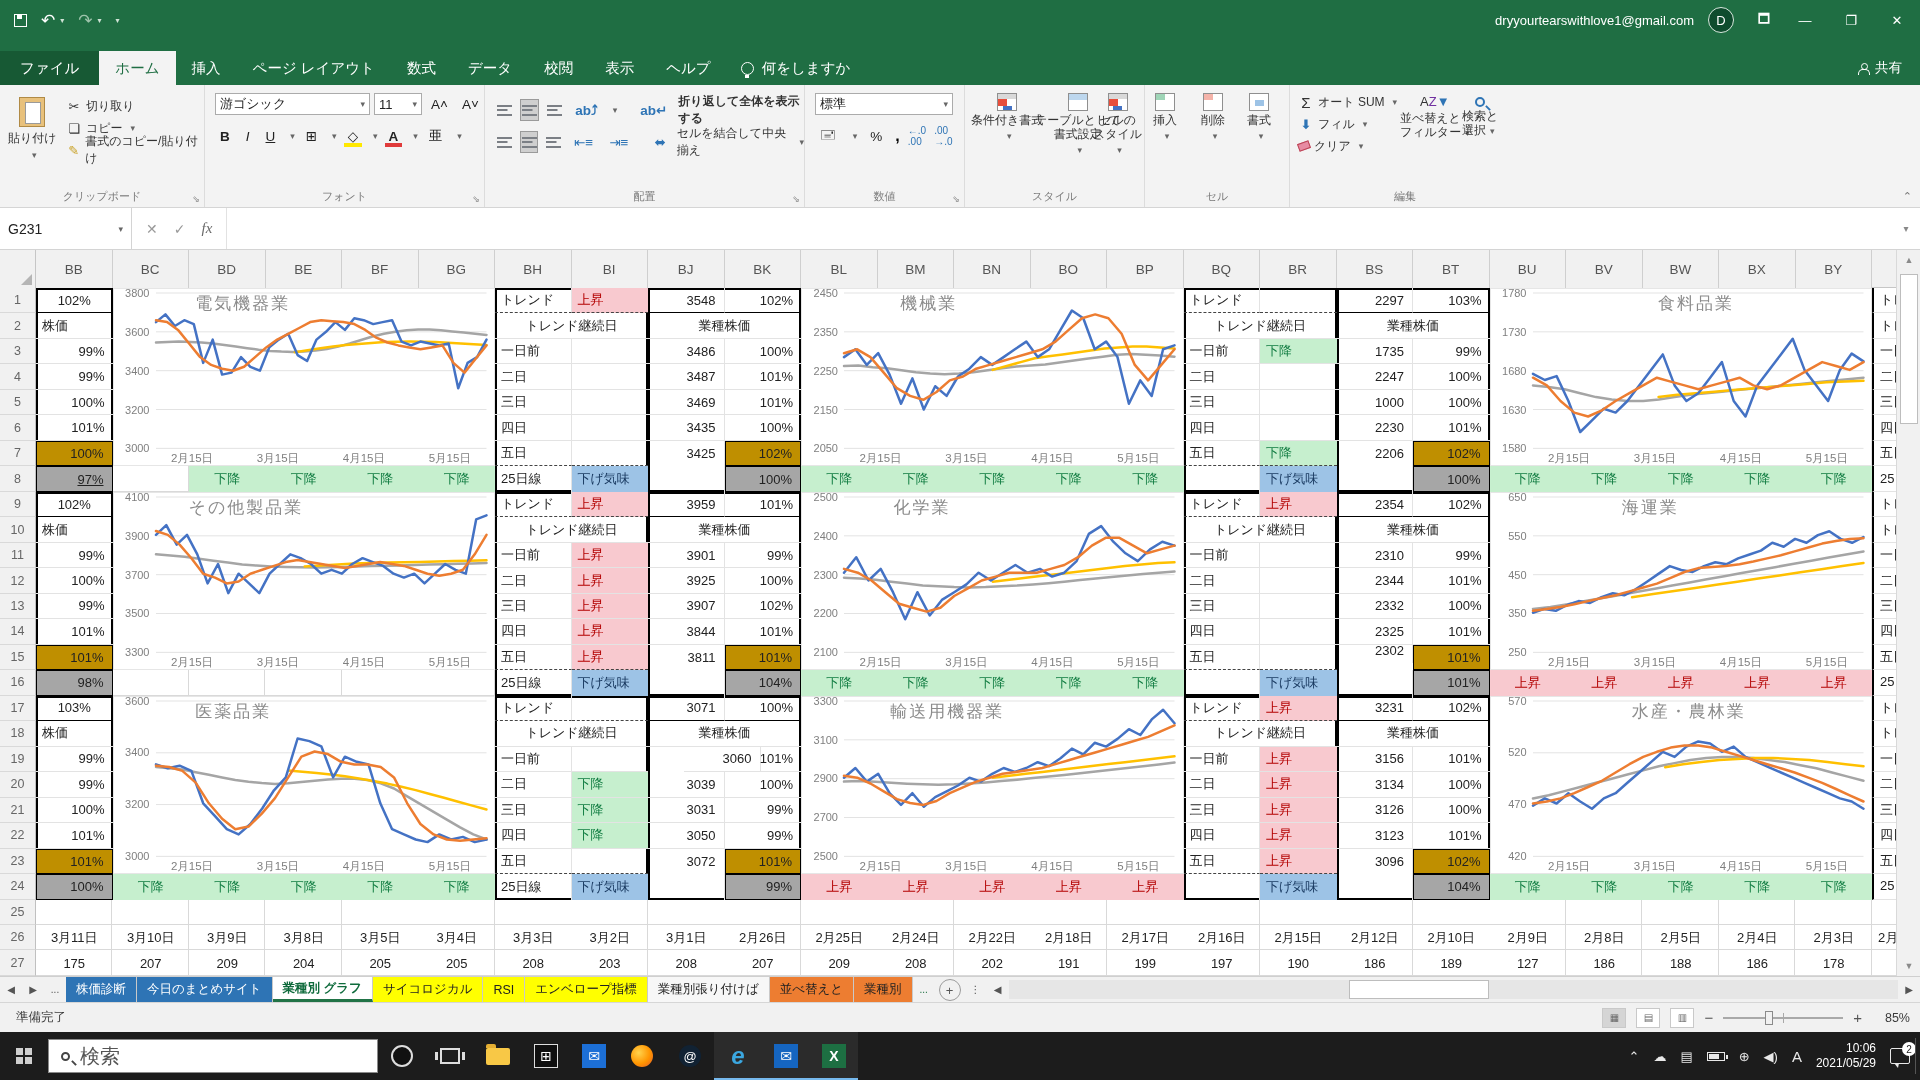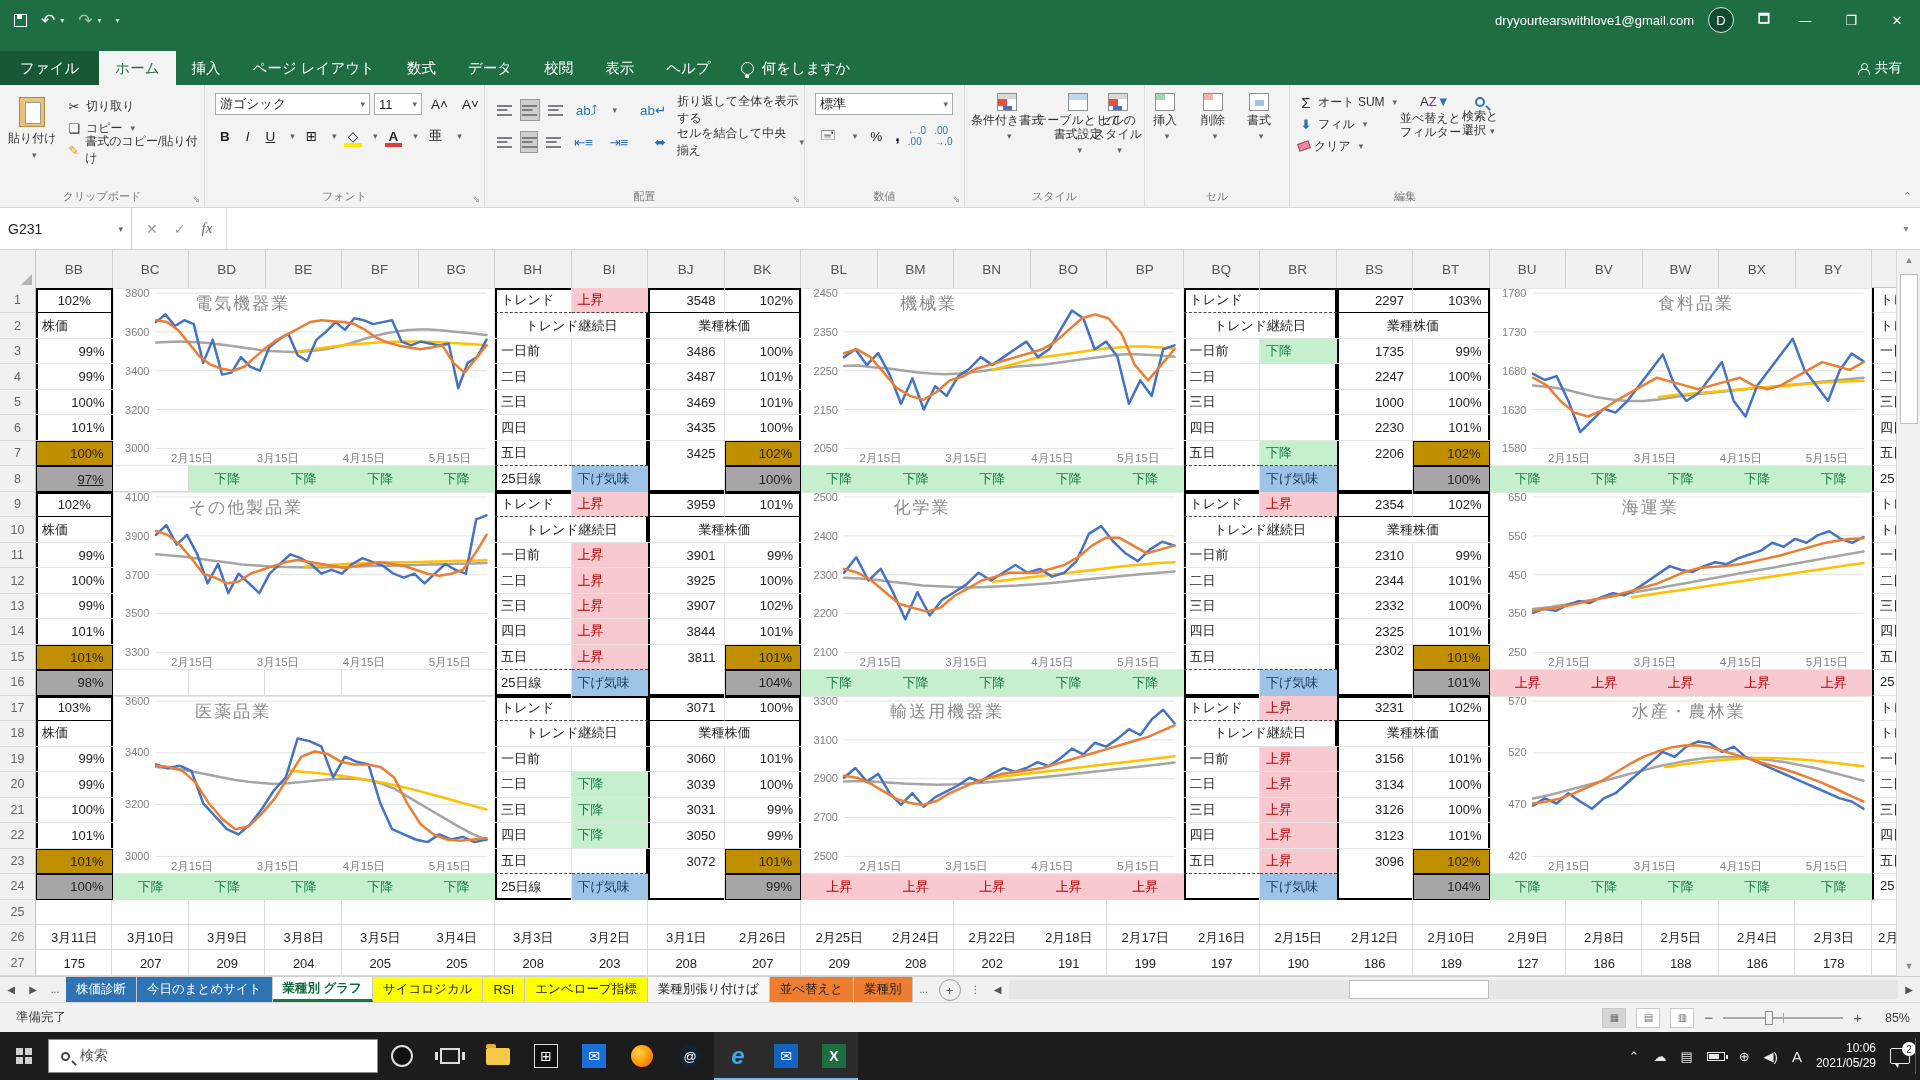--- a/index.html
+++ b/index.html
@@ -131,21 +131,21 @@
   .zoomtrack{width:120px;height:2px;background:#a9a9a9;position:relative;}
   .zoomtrack:before{content:"";position:absolute;left:50%;top:-4px;width:1px;height:10px;background:#a9a9a9;}
   #zoomthumb{position:absolute;left:42px;top:-6px;width:8px;height:14px;background:#f1f1f1;border:1px solid #8a8a8a;}
   .zchar{font-size:15px;color:#555;}
   #zoomlabel{width:38px;text-align:right;}
   
   #taskbar{position:absolute;left:0;top:1032px;width:1920px;height:48px;background:#1c1c1c;display:flex;align-items:center;}
   #startbtn{width:48px;height:48px;display:flex;align-items:center;justify-content:center;}
   .winlogo{width:16px;height:16px;display:grid;grid-template-columns:7px 7px;grid-template-rows:7px 7px;gap:2px;}
   .winlogo span{background:#cfcfcf;}
-  #searchbox{width:330px;height:34px;background:#fff;border:1px solid #8a8a8a;display:flex;align-items:center;gap:10px;padding:0 12px;color:#555;font-size:14px;}
+  #searchbox{width:330px;height:34px;background:#fff;border:1px solid #8a8a8a;display:flex;align-items:center;gap:10px;padding:0 12px;color:#555;font-size:20px;}
   .mag-d{width:9px;height:9px;border:2px solid #444;border-radius:50%;position:relative;display:inline-block;}
   .mag-d:after{content:"";position:absolute;left:8px;top:8px;width:6px;height:2px;background:#444;transform:rotate(45deg);}
   .tbicon{width:48px;height:48px;display:flex;align-items:center;justify-content:center;position:relative;}
   .tbicon.active{background:#2b2b2b;box-shadow:inset 0 -2px 0 #76b9ed;}
   .ic-circle{width:22px;height:22px;border-radius:50%;}
   .folder{width:24px;height:17px;background:#f8c846;border-radius:2px;position:relative;}
   .folder:before{content:"";position:absolute;left:0;top:-4px;width:10px;height:4px;background:#e4ae32;border-radius:2px 2px 0 0;}
   .ic-sq{width:24px;height:24px;display:flex;align-items:center;justify-content:center;font-size:14px;color:#fff;}
   .tasks{width:20px;height:16px;border:2px solid #ddd;position:relative;background:transparent;}
   .tasks:before{content:"";position:absolute;left:-7px;top:2px;width:3px;height:8px;background:#ddd;}
@@ -257,21 +257,21 @@
       <span class="fbtn bar-under font-r" style="font-weight:bold">A</span>
         <span class="car">▾</span>
       <span class="fbtn">亜</span>
         <span class="car">▾</span>
     </div>
     <div class="rglabel">フォント</div>
     <span class="launcher">⇘</span>
   </div>
 
   <div class="rgroup" style="left:485px;width:320px;">
-    <div class="abs" style="left:10px;top:8px;display:flex;gap:6px;align-items:center;">
+    <div class="abs" style="left:10px;top:8px;display:flex;gap:6px;align-items:center;font-weight:bold;">
       <span class="icon22">
           <span class="lines"></span>
         </span>
       <span class="icon22 alignsel">
           <span class="lines"></span>
         </span>
       <span class="icon22">
           <span class="lines"></span>
         </span>
       <span class="fbtn" style="color:#2e74b5">ab⤴</span>
@@ -639,21 +639,21 @@
     <div class="box" style="left: 495px; top: 407.68px; width: 153px; height: 203.84px;"></div>
     <div class="box" style="left: 648px; top: 407.68px; width: 153px; height: 203.84px;"></div>
     <div class="c lt dashb divr" style="left: 495px; top: 407.68px; width: 76.5px; height: 25.48px;">トレンド</div>
     <div class="c lt dashb " style="left: 571.5px; top: 407.68px; width: 76.5px; height: 25.48px;"></div>
     <div class="c rt solidb divr" style="left: 648px; top: 407.68px; width: 76.5px; height: 25.48px;">3071</div>
     <div class="c rt solidb" style="left: 724.5px; top: 407.68px; width: 76.5px; height: 25.48px;">100%</div>
     <div class="c ct thinb" style="left: 495px; top: 433.16px; width: 153px; height: 25.48px;">トレンド継続日</div>
     <div class="c ct thinb" style="left: 648px; top: 433.16px; width: 153px; height: 25.48px;">業種株価</div>
     <div class="c lt divr thinb" style="left: 495px; top: 458.64px; width: 76.5px; height: 25.48px;">一日前</div>
     <div class="c lt thinb " style="left: 571.5px; top: 458.64px; width: 76.5px; height: 25.48px;"></div>
-    <div class="c rt divr thinb" style="left: 648px; top: 458.64px; width: 76.5px; height: 25.48px;">3060</div>
+    <div class="c rt divr thinb" style="left: 684px; top: 458.64px; width: 76.5px; height: 25.48px;">3060</div>
     <div class="c rt thinb" style="left: 724.5px; top: 458.64px; width: 76.5px; height: 25.48px;">101%</div>
     <div class="c lt divr thinb" style="left: 495px; top: 484.12px; width: 76.5px; height: 25.48px;">二日</div>
     <div class="c lt thinb greenc" style="left: 571.5px; top: 484.12px; width: 76.5px; height: 25.48px;">下降</div>
     <div class="c rt divr thinb" style="left: 648px; top: 484.12px; width: 76.5px; height: 25.48px;">3039</div>
     <div class="c rt thinb" style="left: 724.5px; top: 484.12px; width: 76.5px; height: 25.48px;">100%</div>
     <div class="c lt divr thinb" style="left: 495px; top: 509.6px; width: 76.5px; height: 25.48px;">三日</div>
     <div class="c lt thinb greenc" style="left: 571.5px; top: 509.6px; width: 76.5px; height: 25.48px;">下降</div>
     <div class="c rt divr thinb" style="left: 648px; top: 509.6px; width: 76.5px; height: 25.48px;">3031</div>
     <div class="c rt thinb" style="left: 724.5px; top: 509.6px; width: 76.5px; height: 25.48px;">99%</div>
     <div class="c lt divr thinb" style="left: 495px; top: 535.08px; width: 76.5px; height: 25.48px;">四日</div>

